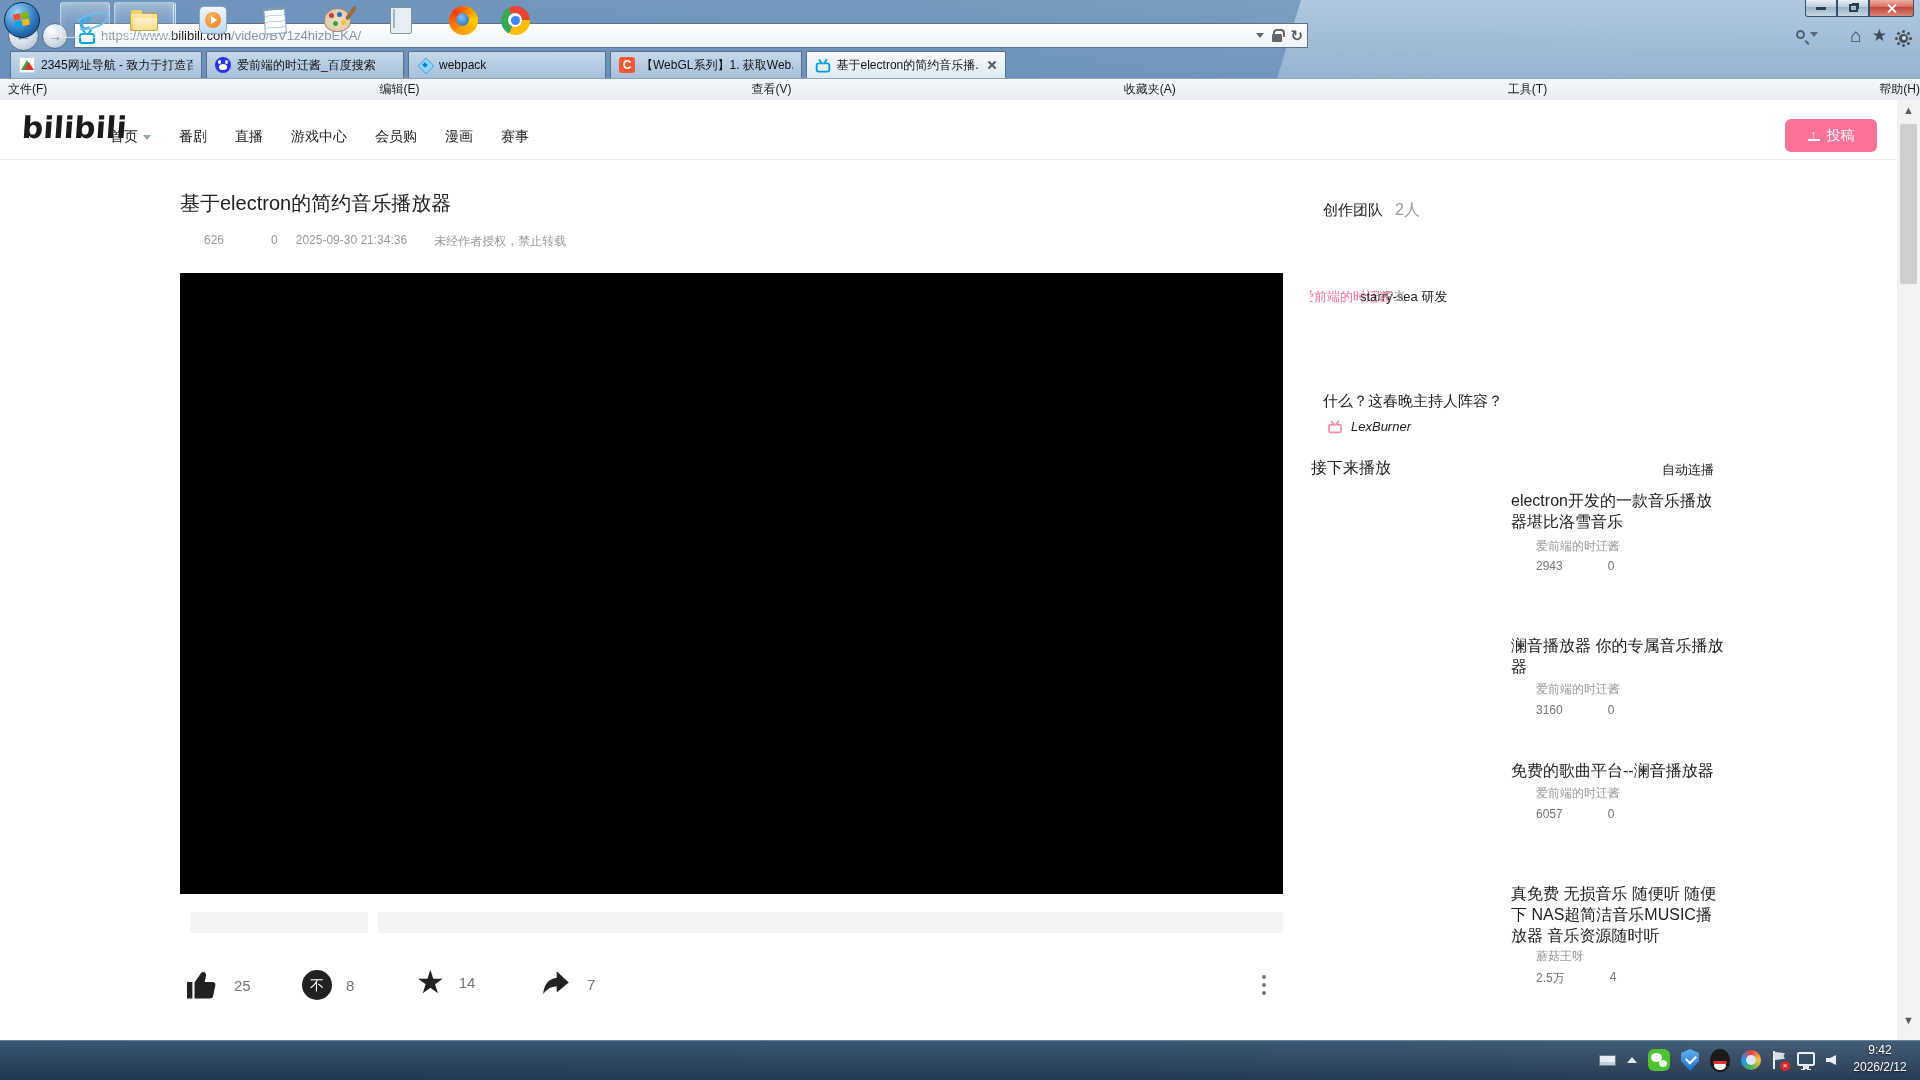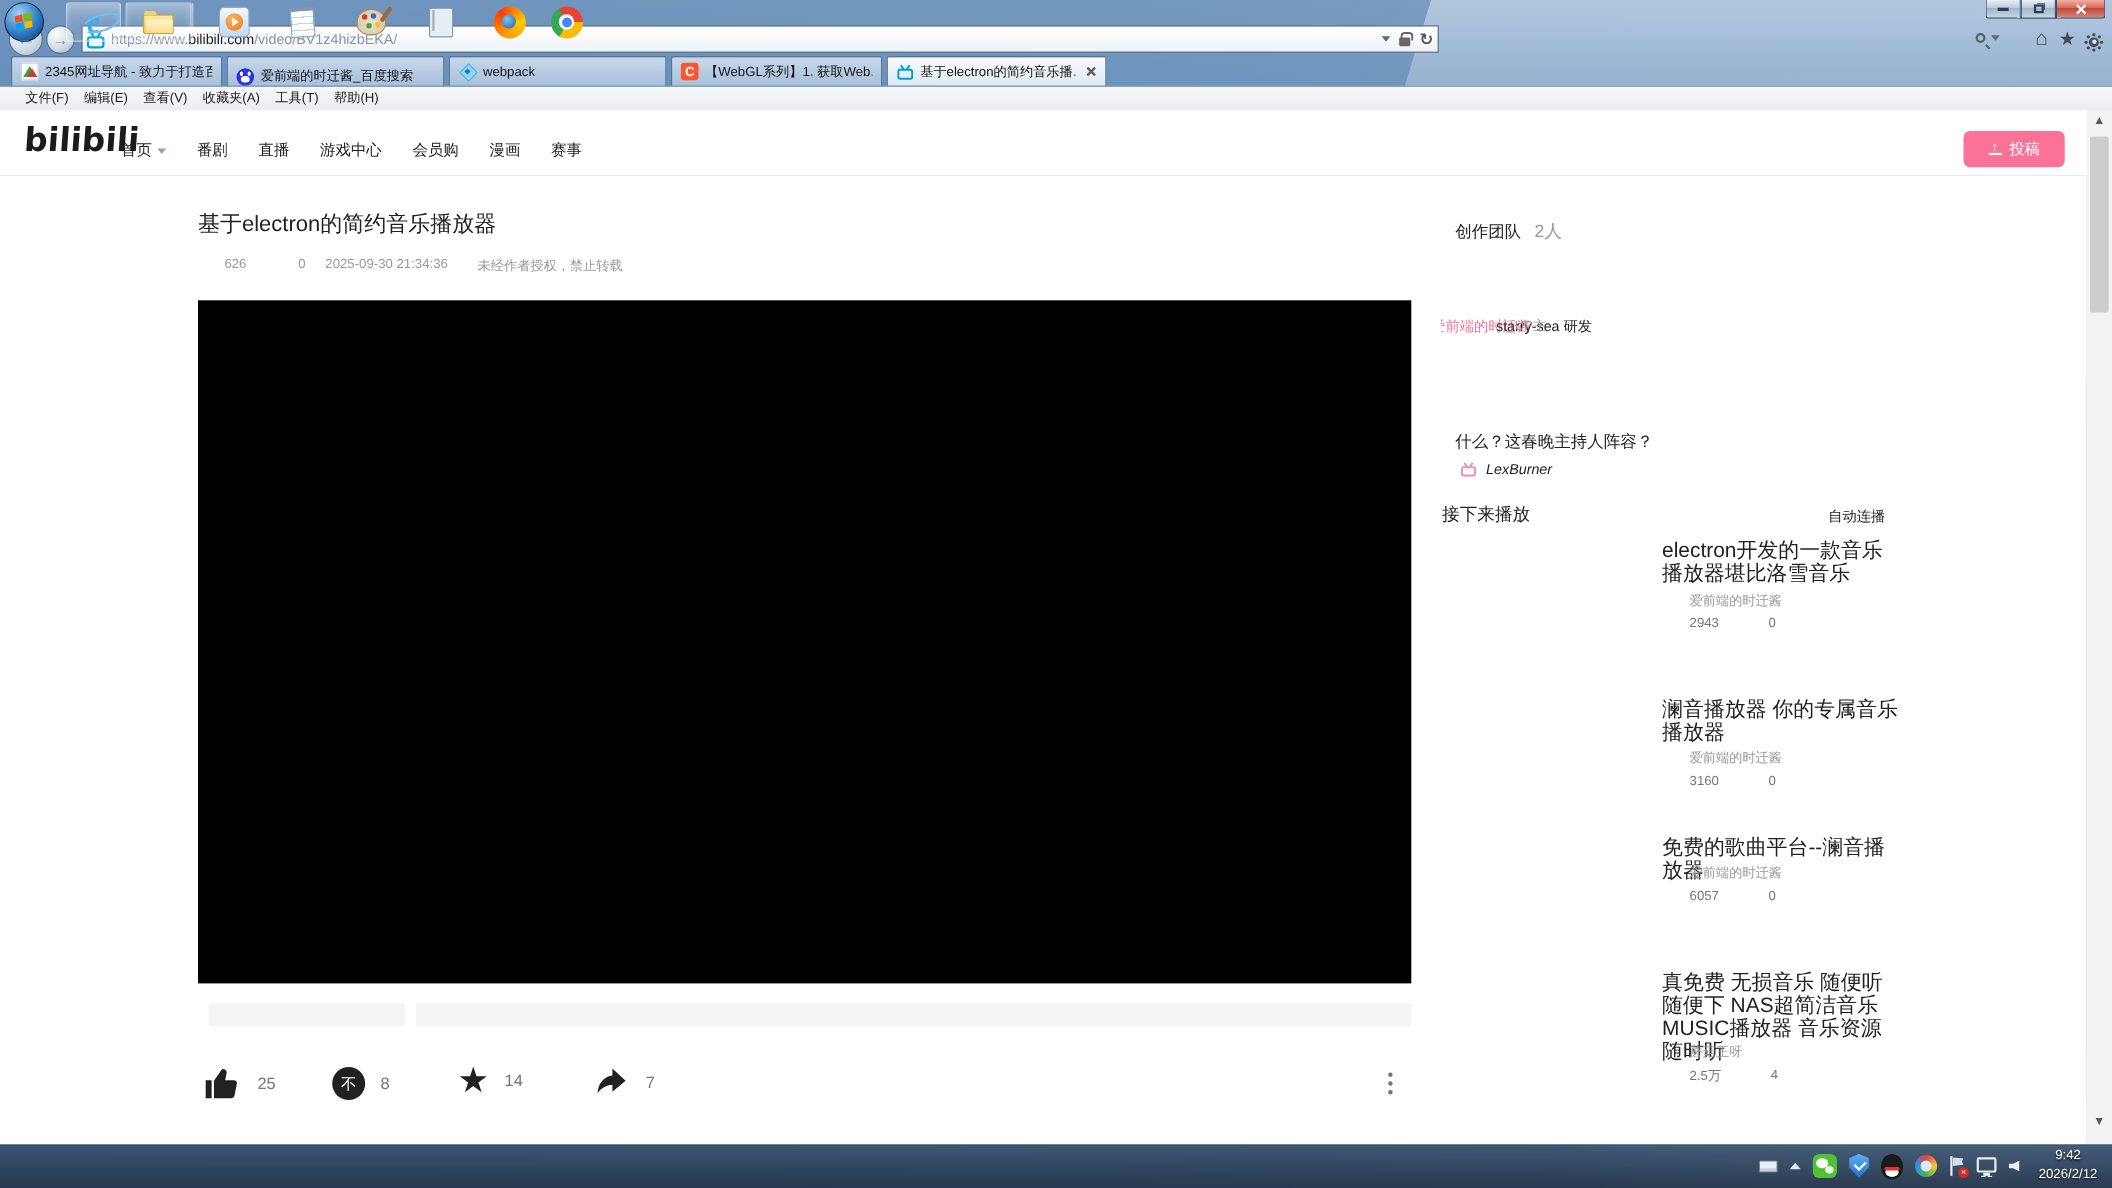--- a/index.html
+++ b/index.html
@@ -65,21 +65,21 @@
   .fav-webpack { background:transparent; }
   .fav-webpack::before { content:""; position:absolute; left:3px; top:3px; width:10px; height:10px; background:#8ed6fb; transform:rotate(45deg); border:1px solid #55aed6; }
   .fav-webpack::after { content:""; position:absolute; left:6px; top:6px; width:4px; height:4px; background:#1c78c0; transform:rotate(45deg); }
   .fav-csdn { background:#fc5531; border-radius:3px; color:#fff; font-weight:bold; font-size:12px; text-align:center; line-height:16px; }
   .tv-icon { position:relative; width:16px; height:11px; border:2px solid #00a1d6; border-radius:3px; margin-top:5px; }
   .tv-icon::before { content:""; position:absolute; left:2px; top:-6px; width:2px; height:5px; background:#00a1d6; transform:rotate(-35deg); }
   .tv-icon::after { content:""; position:absolute; right:2px; top:-6px; width:2px; height:5px; background:#00a1d6; transform:rotate(35deg); }
   .tv-icon.pink { border-color:#f08bb1; } .tv-icon.pink::before,.tv-icon.pink::after { background:#f08bb1; }
 
   
-  .menubar { position:absolute; left:0; top:78px; width:1920px; height:22px; background:linear-gradient(#f6f8fa,#e9edf2); border-top:1px solid #8da4bd; display:flex; align-items:center; gap:14px; padding-left:23px; }
+  .menubar { position:absolute; left:0; top:78px; width:1920px; height:22px; background:linear-gradient(#f6f8fa,#e9edf2); border-top:1px solid #8da4bd; display:flex; align-items:center; gap:14px; padding-left:8px;justify-content:space-between; }
   .menu-item { font-size:12px; color:#1a1a1a; }
 
   
   .page-bg { position:absolute; left:0; top:100px; width:1897px; height:940px; background:#fff; }
   .site-header { position:absolute; left:0; top:100px; width:1897px; height:60px; border-bottom:1px solid #e7ebef; background:#fff; }
   .bili-logo { position:absolute; left:22px; top:110px; font-size:30px; font-weight:bold; color:#1b1b1b; transform:skewX(-4deg); letter-spacing:0px; font-family:"DejaVu Sans",sans-serif; }
   .site-nav { position:absolute; left:110px; top:128px; display:flex; gap:28px; font-size:14px; color:#212121; align-items:center; }
   .nav-caret { display:inline-block; width:0; height:0; border-left:4px solid transparent; border-right:4px solid transparent; border-top:5px solid #9aa3ab; margin-left:5px; vertical-align:middle; }
   .upload-btn { position:absolute; left:1785px; top:119px; width:92px; height:33px; background:#fb7299; border-radius:6px; color:#fff; font-size:14px; display:flex; align-items:center; justify-content:center; gap:7px; }
   .upload-glyph { width:12px; height:11px; border-bottom:2px solid #fff; text-align:center; font-size:11px; line-height:9px; color:#fff; }
@@ -90,21 +90,21 @@
   .ph-bar { position:absolute; top:912px; height:21px; background:#f4f4f4; }
 
   .act-row { position:absolute; top:967px; display:flex; align-items:center; }
   .act-num { font-size:15px; color:#757575; margin-left:14px; }
   .dislike-circle { width:30px; height:30px; border-radius:50%; background:#212121; color:#fff; font-size:14px; text-align:center; line-height:30px; }
   .star-glyph { font-size:32px; color:#212121; line-height:32px; }
   .more-dots { position:absolute; left:1262px; top:975px; width:4px; height:4px; background:#757575; border-radius:50%; box-shadow:0 8px 0 #757575,0 16px 0 #757575; }
 
   
   .sb-text { position:absolute; white-space:nowrap; }
-  .rv-title { position:absolute; left:1511px; width:216px; font-size:19px; color:#212121; line-height:21px; }
+  .rv-title { position:absolute; left:1511px; width:216px; font-size:16px; color:#212121; line-height:21px; }
   .rv-author { position:absolute; left:1536px; font-size:12px; color:#999; }
   .rv-stats { position:absolute; left:1536px; font-size:12px; color:#757575; display:flex; }
   .rv-danmaku { margin-left:45px; }
   .overlap-row { position:absolute; left:1310px; top:288px; width:370px; height:18px; overflow:hidden; }
   .overlap-row span { position:absolute; top:0; }
 
   
   .scrollbar { position:absolute; left:1897px; top:100px; width:23px; height:940px; background:#f3f3f3; }
   .sb-arrow { position:absolute; left:0; width:23px; height:20px; color:#5a5a5a; font-size:11px; text-align:center; line-height:20px; }
   .sb-thumb { position:absolute; left:3px; top:24px; width:17px; height:160px; background:#cdcdcd; border-radius:2px; }
@@ -210,21 +210,21 @@
     <span class="tb-glyph">⌂</span>
     <span class="tb-glyph" style="font-size:17px;">★</span>
     <span class="gear"></span>
   </div>
 
   <div class="tabbar">
     <div class="tab" style="left:10px;width:192px;">
       <span class="fav fav-2345"></span>
       <span class="tab-title">2345网址导航 - 致力于打造百...</span>
     </div>
-    <div class="tab" style="left:206px;width:198px;align-items:flex-end;">
+    <div class="tab" style="left:206px;width:198px;">
       <span class="fav fav-baidu"></span>
       <span class="tab-title">爱前端的时迁酱_百度搜索</span>
     </div>
     <div class="tab" style="left:408px;width:198px;">
       <span class="fav fav-webpack"></span>
       <span class="tab-title">webpack</span>
     </div>
     <div class="tab" style="left:610px;width:192px;">
       <span class="fav fav-csdn">C</span>
       <span class="tab-title">【WebGL系列】1. 获取Web...</span>

